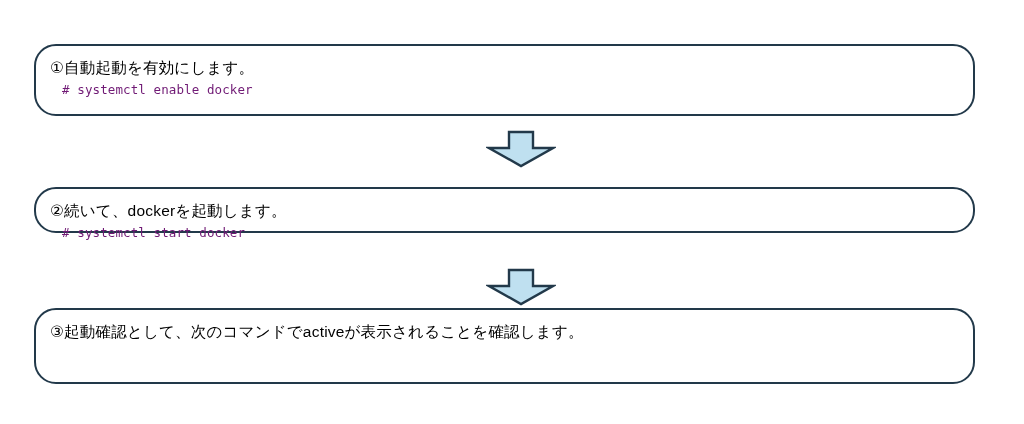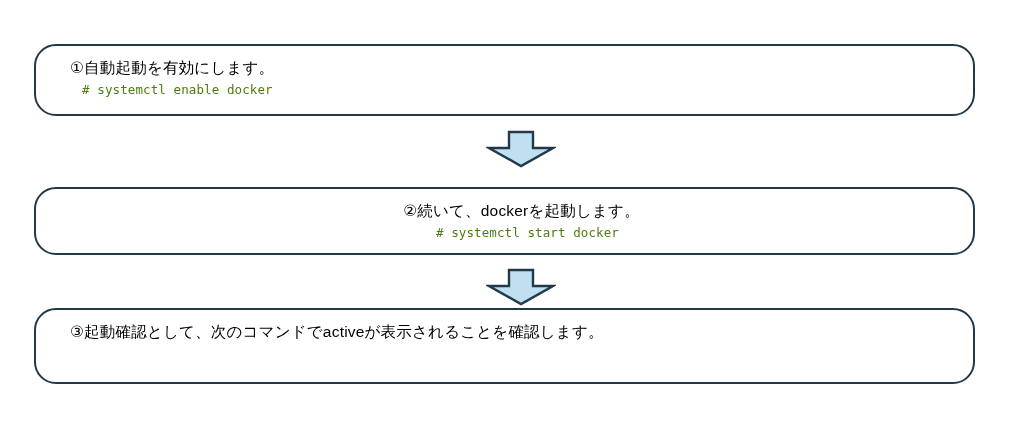--- a/index.html
+++ b/index.html
@@ -25,43 +25,43 @@
   }
 
   .step-box {
     position: absolute;
     left: 34px;
     width: 941px;
     box-sizing: border-box;
     border: 2px solid #22394a;
     border-radius: 22px;
     background: #ffffff;
-    padding: 10px 0 10px 34px;
+    padding: 10px 0 10px 14px;
   }
 
   .box-1 { top: 44px;  height: 72px; }
-  .box-2 { top: 187px; height: 68px; text-align: center; }
+  .box-2 { top: 187px; height: 46px; }
   .box-3 { top: 308px; height: 76px; }
 
   .step-title {
     font-size: 15.5px;
     line-height: 1.5;
     letter-spacing: 0.2px;
     white-space: nowrap;
     color: #000000;
   }
 
   .step-command {
     font-family: "DejaVu Sans Mono", "Liberation Mono", monospace;
     font-size: 12.5px;
     line-height: 1.7;
     letter-spacing: 0.1px;
     padding-left: 12px;
     white-space: nowrap;
-    color: #4d7c0f;
+    color: #701a75;
   }
 
   .arrow {
     position: absolute;
     left: 486px;
     width: 70px;
     height: 38px;
   }
   .arrow-1 { top: 130px; }
   .arrow-2 { top: 268px; }

